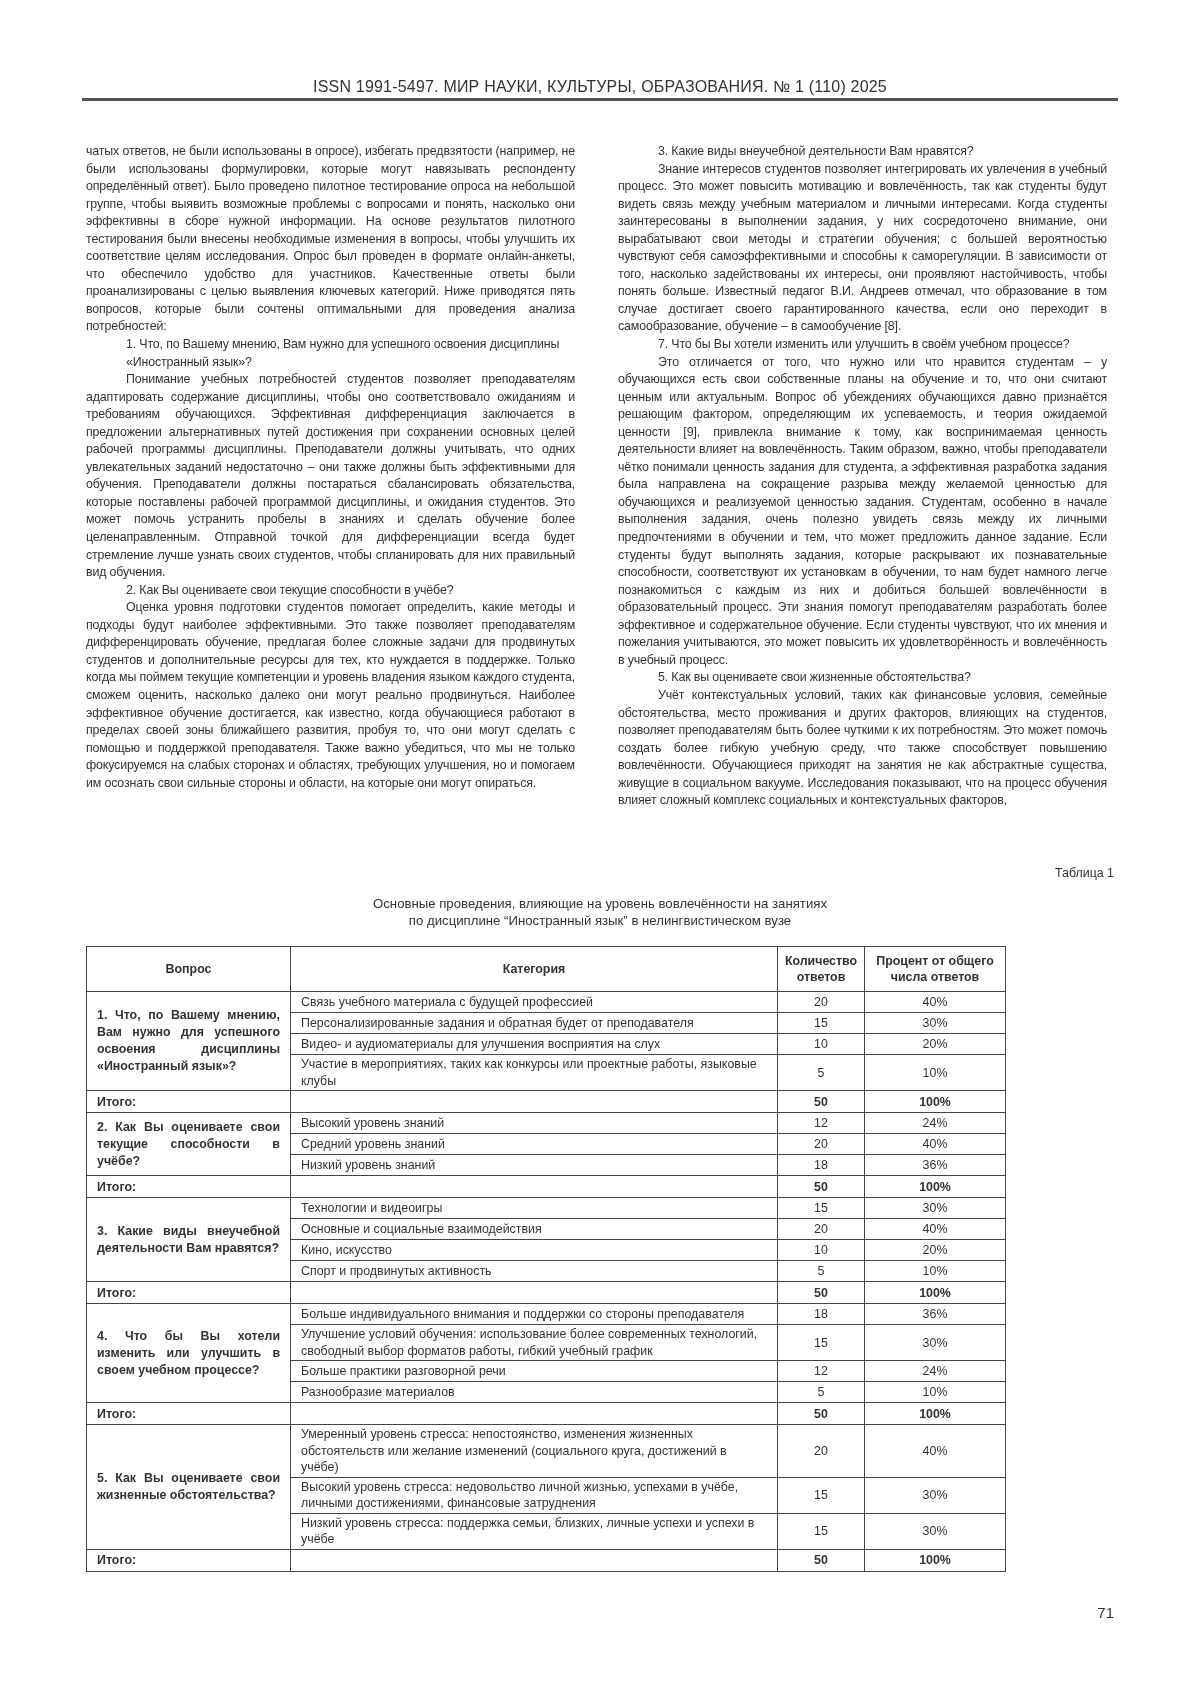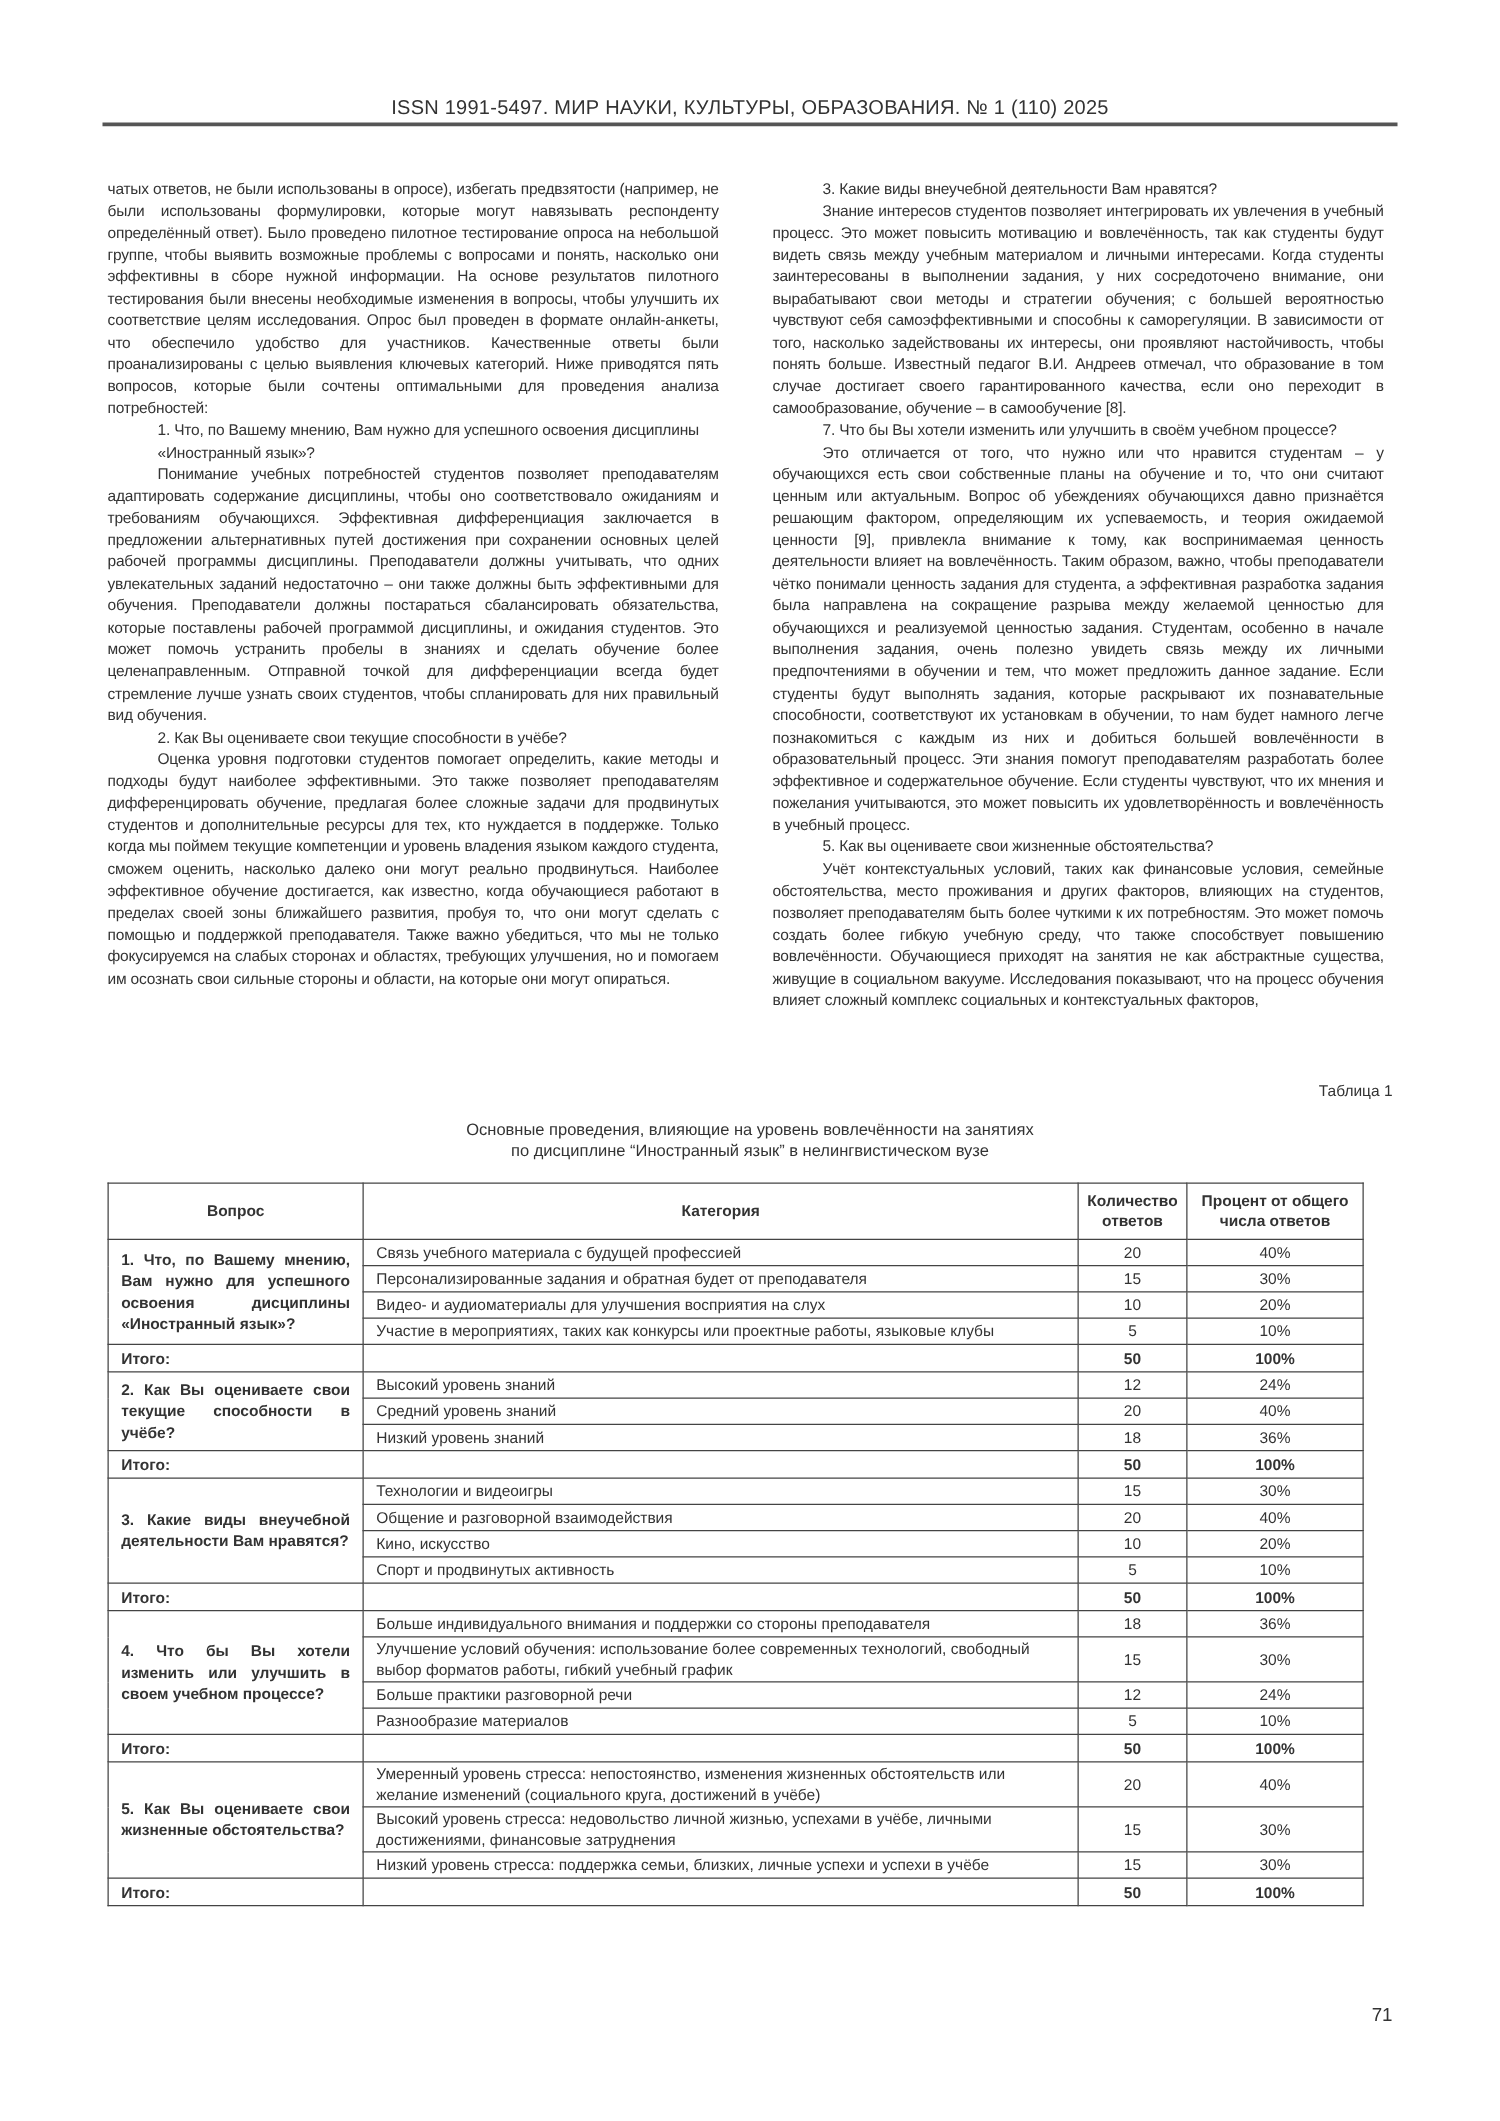--- a/index.html
+++ b/index.html
@@ -11,21 +11,21 @@
   .col { position: absolute; top: 143px; width: 489px; font-size: 12.4px; line-height: 17.55px;
          text-align: justify; color: #333; letter-spacing: -0.15px; }
   .col.left { left: 86px; }
   .col.right { left: 618px; }
   .col p { margin: 0; }
   .col p.ind { text-indent: 40px; }
   .col p.q { padding-left: 40px; text-align: left; }
   .table-label { position: absolute; right: 86px; top: 866px; font-size: 12.4px; color: #333; }
   .caption { position: absolute; left: 86px; width: 1028px; top: 895px; text-align: center;
              font-size: 13.2px; line-height: 17px; color: #333; }
-  table.main { position: absolute; left: 86px; top: 946px; width: 1005px; border-collapse: collapse;
+  table.main { position: absolute; left: 86px; top: 946px; width: 920px; border-collapse: collapse;
                font-size: 12.4px; color: #333; }
   table.main td, table.main th { border: 1.3px solid #444; padding: 2px 10px; vertical-align: middle; }
   table.main th { font-weight: bold; text-align: center; height: 40px; line-height: 16px; padding: 2px 6px; }
   table.main td.q { font-weight: bold; text-align: justify; line-height: 17px; width: 183px; }
   table.main td.cat { line-height: 16.5px; height: 18px; padding-top: 1px; padding-bottom: 1px; }
   table.main td.num { text-align: center; width: 78px; padding: 1px 4px; }
   table.main td.pct { text-align: center; width: 132px; padding: 1px 4px; }
   table.main tr.total td { font-weight: bold; height: 19px; padding-top: 1px; padding-bottom: 1px; }
   .page-number { position: absolute; right: 86px; top: 1604px; font-size: 15px; color: #333; margin-left: 37px; }
 </style>
@@ -116,21 +116,21 @@
         <td class="num">50</td>
         <td class="pct">100%</td>
       </tr>
       <tr>
         <td class="q" rowspan="4">3. Какие виды внеучебной деятельности Вам нравятся?</td>
         <td class="cat">Технологии и видеоигры</td>
         <td class="num">15</td>
         <td class="pct">30%</td>
       </tr>
       <tr>
-        <td class="cat">Общение и разговорной взаимодействия</td>
+        <td class="cat">Основные и социальные взаимодействия</td>
         <td class="num">20</td>
         <td class="pct">40%</td>
       </tr>
       <tr>
         <td class="cat">Кино, искусство</td>
         <td class="num">10</td>
         <td class="pct">20%</td>
       </tr>
       <tr>
         <td class="cat">Спорт и продвинутых активность</td>

